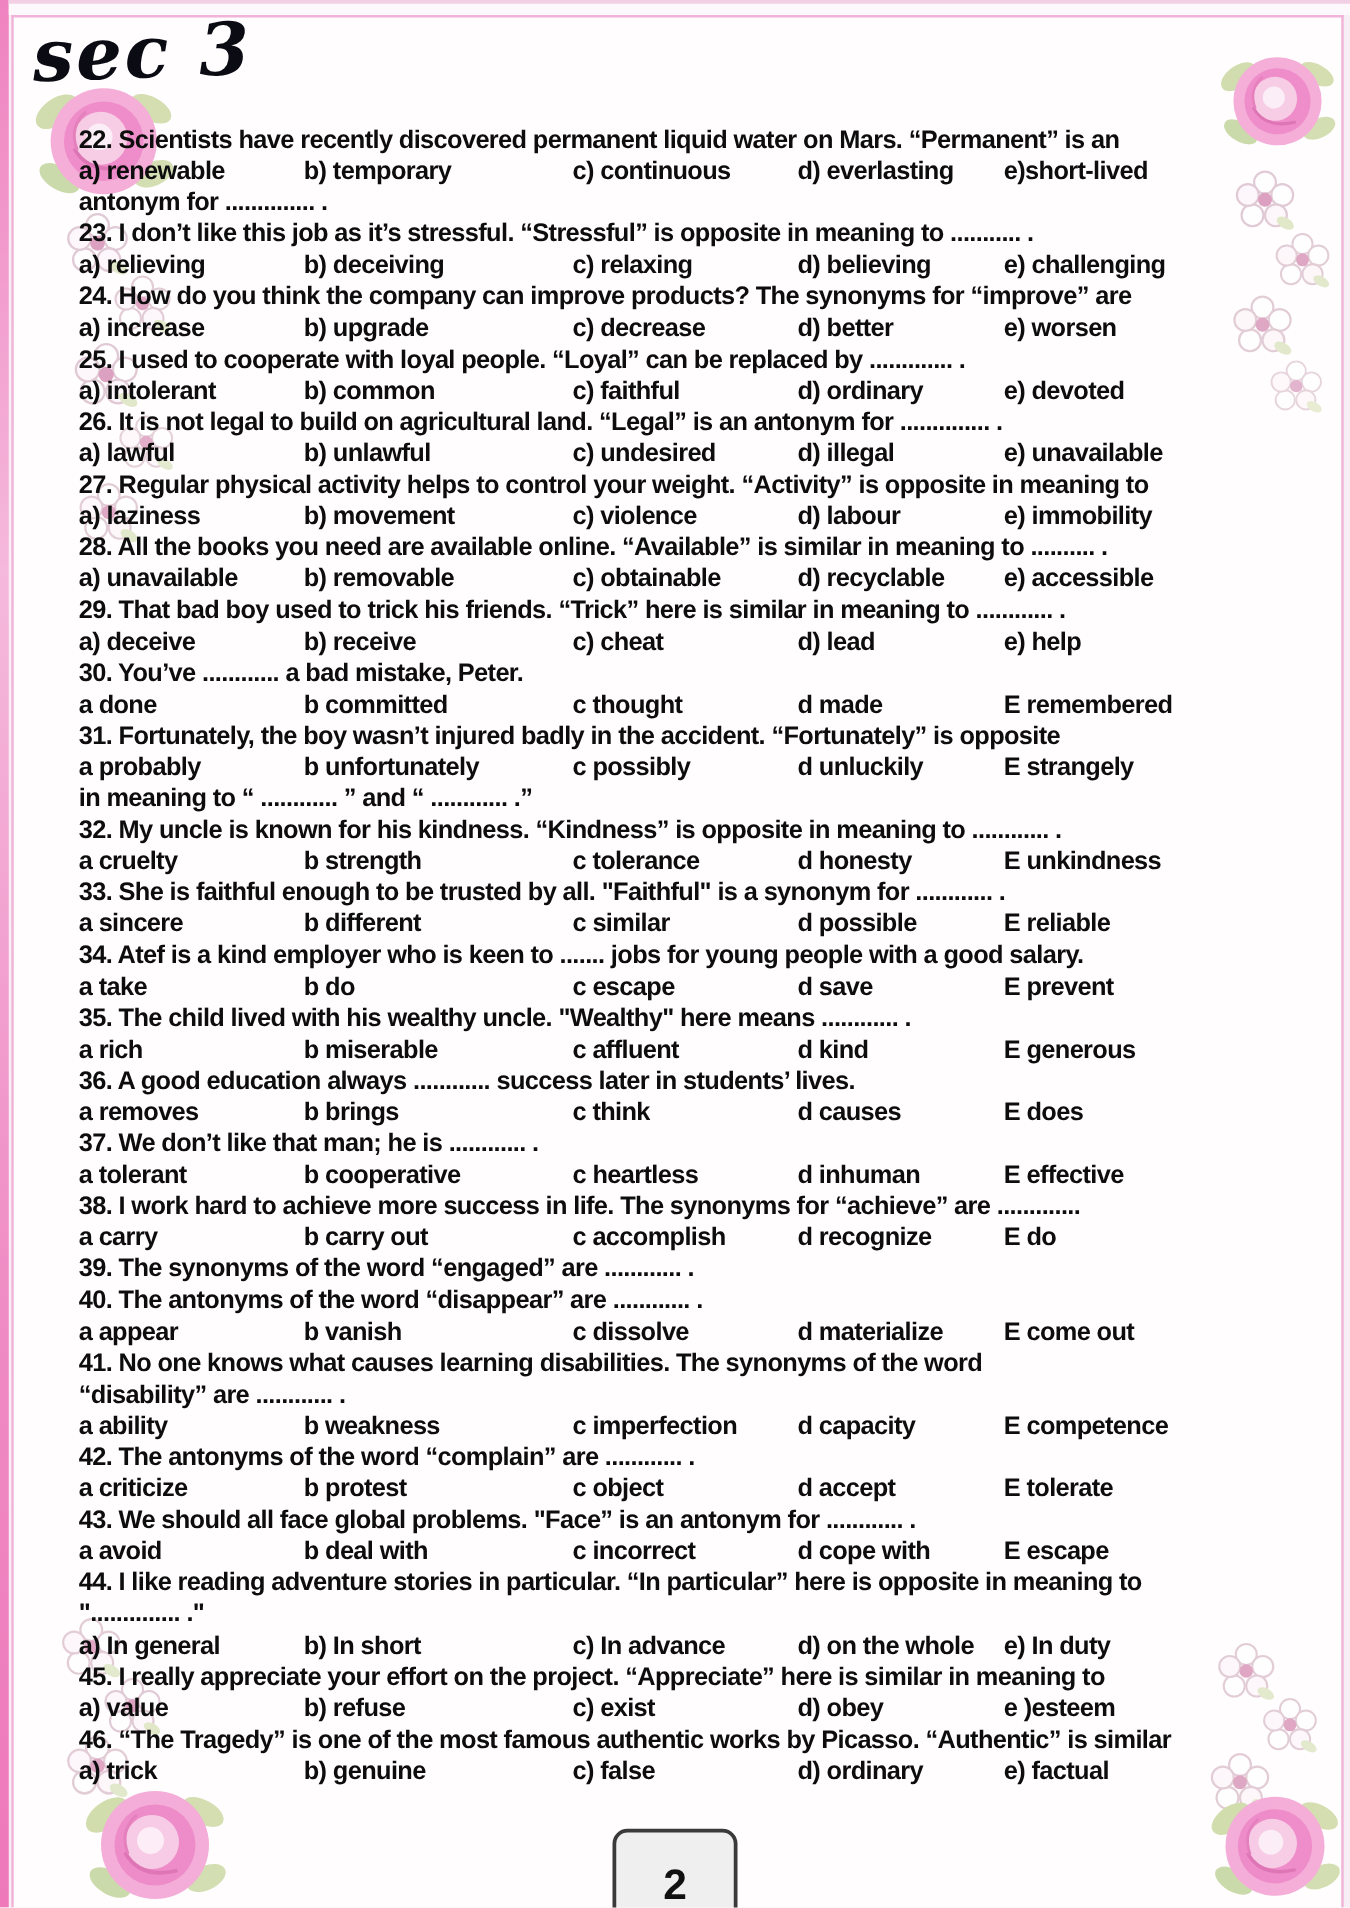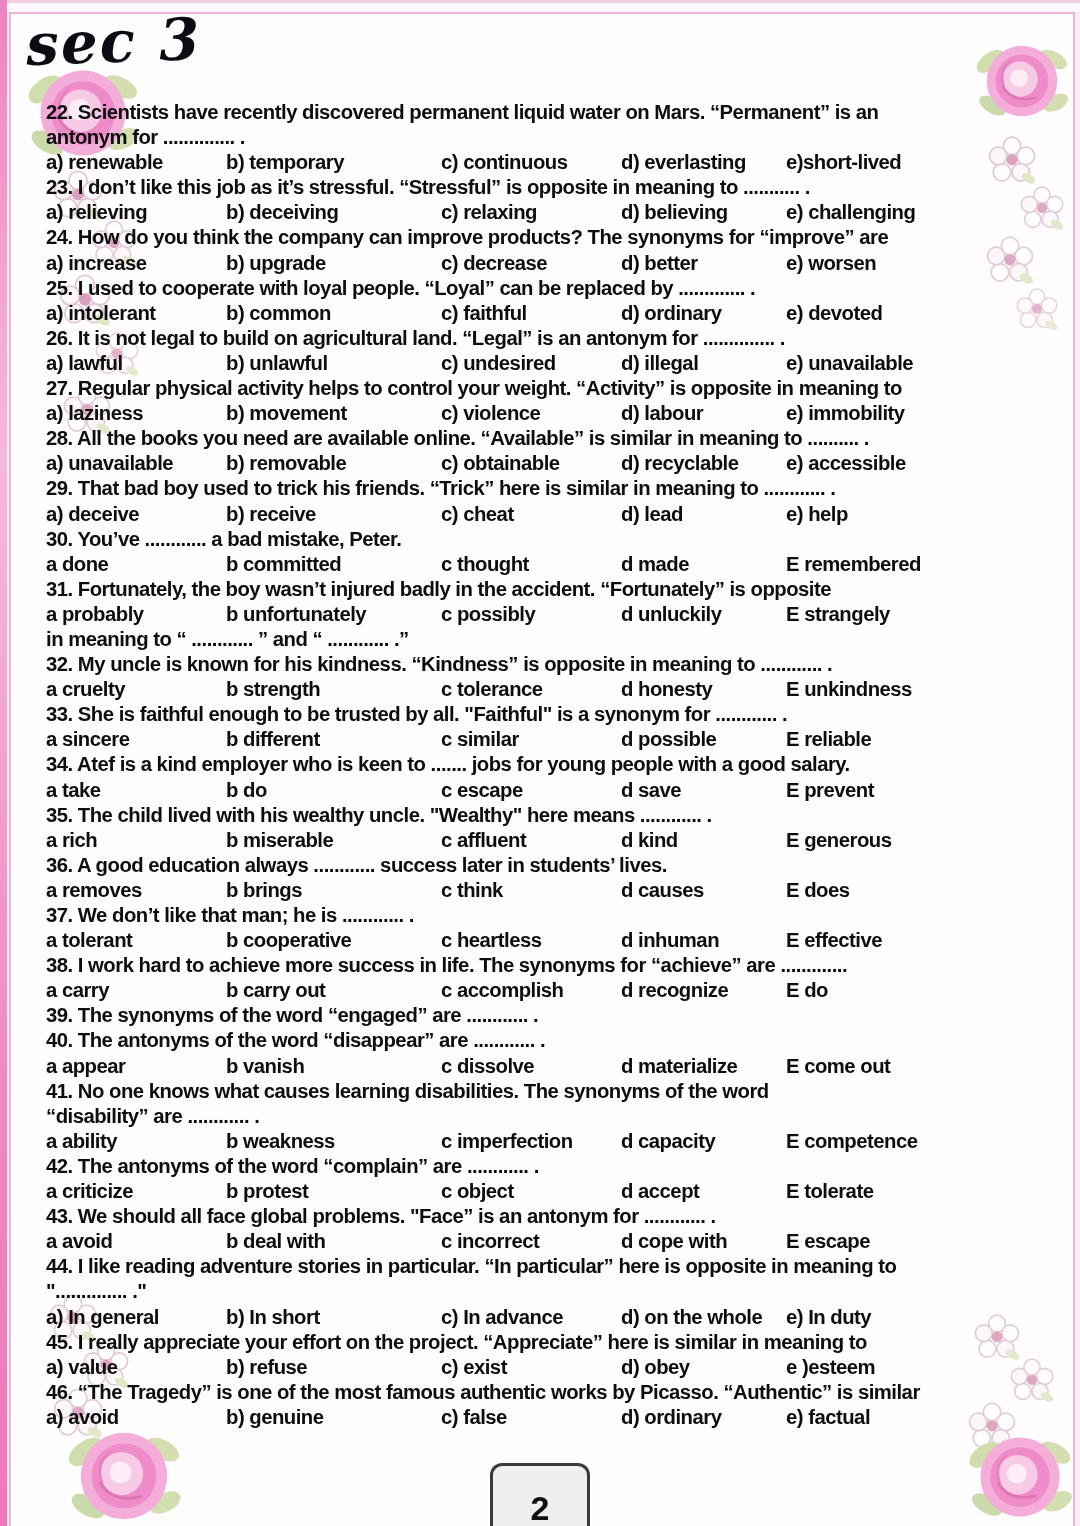--- a/index.html
+++ b/index.html
@@ -12,21 +12,21 @@
     background:#fdf8fb;border-top:3px solid #f2cfe4;box-sizing:border-box;}
   .left-strip{position:absolute;left:0;top:0;width:7px;height:100%;
     background:linear-gradient(180deg,#ef82c0,#f5b9dc 30%,#ef8ac4 70%,#ee78ba);}
   .sheet{position:absolute;left:9px;top:12px;right:5px;bottom:0;
     background:#fffdfe;border:2px solid #f0b4d8;border-bottom:none;}
   .sec-header{
     position:absolute;left:26px;top:8px;z-index:6;
     font-family:"DejaVu Serif", serif;font-style:italic;font-weight:bold;
     font-size:58px;color:#0b0b14;letter-spacing:2px;transform:rotate(-2deg);
   }
-  .content{position:absolute;left:46px;top:100px;width:1005px;z-index:5;}
+  .content{position:absolute;left:63px;top:100px;width:1005px;z-index:5;}
   .line{
     height:25.1px;line-height:25.1px;white-space:nowrap;overflow:visible;
     font-size:20.3px;font-weight:bold;color:#0d0d0d;letter-spacing:-0.5px;
   }
   .opts{display:flex;}
   .opt{flex:0 0 auto;overflow:visible;white-space:nowrap;}
   .opt-0{width:180px;}
   .opt-1{width:215px;}
   .opt-2{width:180px;}
   .opt-3{width:165px;}
@@ -113,28 +113,28 @@
     <use href="#blossom" x="84" y="48" width="46" height="46" opacity="0.7"></use>
     <use href="#blossom" x="42" y="92" width="50" height="50" opacity="0.7"></use>
     <use href="#rose" x="40" y="112" width="110" height="110"></use>
   </g>
 </svg>
 
 <div class="sec-header">sec 3</div>
 
 <div class="content">
     <div class="line stem">22. Scientists have recently discovered permanent liquid water on Mars. “Permanent” is an</div>
-    <div class="line stem">antonym for .............. .</div>
     <div class="line opts">
       <span class="opt opt-0">a) renewable</span>
       <span class="opt opt-1">b) temporary</span>
       <span class="opt opt-2">c) continuous</span>
       <span class="opt opt-3">d) everlasting</span>
       <span class="opt opt-4">e)short-lived</span>
     </div>
+    <div class="line stem">antonym for .............. .</div>
     <div class="line stem">23. I don’t like this job as it’s stressful. “Stressful” is opposite in meaning to ........... .</div>
     <div class="line opts">
       <span class="opt opt-0">a) relieving</span>
       <span class="opt opt-1">b) deceiving</span>
       <span class="opt opt-2">c) relaxing</span>
       <span class="opt opt-3">d) believing</span>
       <span class="opt opt-4">e) challenging</span>
     </div>
     <div class="line stem">24. How do you think the company can improve products? The synonyms for “improve” are</div>
     <div class="line opts">
@@ -303,21 +303,21 @@
     <div class="line stem">45. I really appreciate your effort on the project. “Appreciate” here is similar in meaning to</div>
     <div class="line opts">
       <span class="opt opt-0">a) value</span>
       <span class="opt opt-1">b) refuse</span>
       <span class="opt opt-2">c) exist</span>
       <span class="opt opt-3">d) obey</span>
       <span class="opt opt-4">e )esteem</span>
     </div>
     <div class="line stem">46. “The Tragedy” is one of the most famous authentic works by Picasso. “Authentic” is similar</div>
     <div class="line opts">
-      <span class="opt opt-0">a) avoid</span>
+      <span class="opt opt-0">a) trick</span>
       <span class="opt opt-1">b) genuine</span>
       <span class="opt opt-2">c) false</span>
       <span class="opt opt-3">d) ordinary</span>
       <span class="opt opt-4">e) factual</span>
     </div>
   </div>
 
 <div class="page-num">
   <span>2</span>
 </div>

